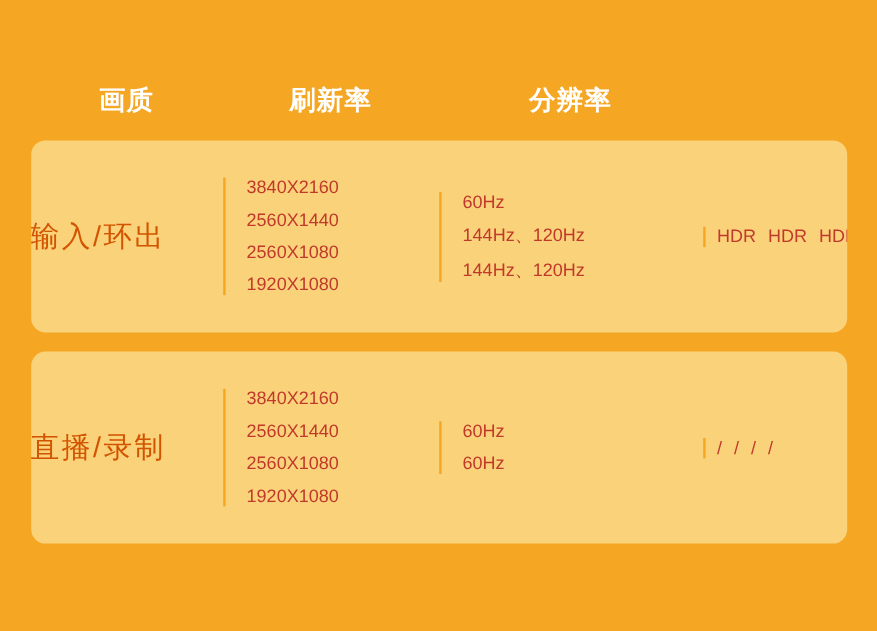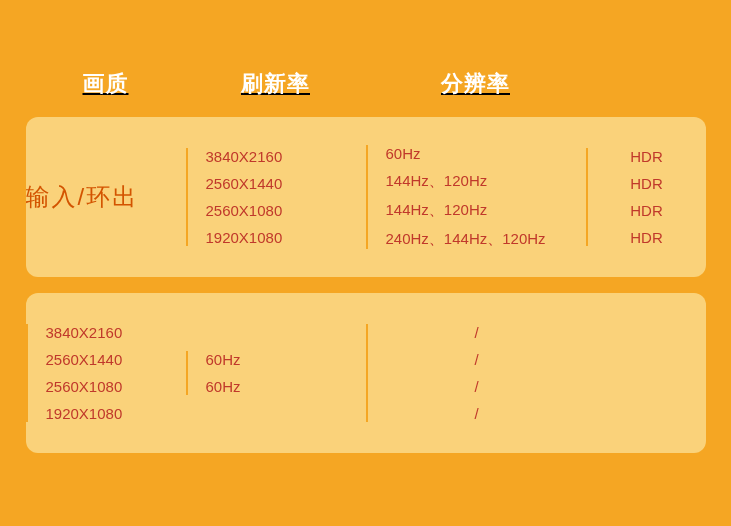--- a/index.html
+++ b/index.html
@@ -22,21 +22,20 @@
     .table-container {
       width: 680px;
       background-color: #f5a623;
     }
 
     
     .header-row {
       display: grid;
       grid-template-columns: 160px 180px 220px 120px;
       padding: 12px 0 18px 0;
-      text-decoration: underline;
     }
 
     .header-cell {
       text-align: center;
       font-size: 22px;
       font-weight: 600;
       color: #fff;
       letter-spacing: 1px;
     }
 
@@ -77,21 +76,21 @@
     }
 
     .cell-item {
       font-size: 15px;
       color: #c0392b;
       white-space: nowrap;
     }
 
     .cell-list-right {
       display: flex;
-      flex-direction: column;
+      flex-direction: row;
       gap: 10px;
       align-items: center;
     }
 
   </style>
 </head>
 <body>
 
 <div class="table-container">
 
@@ -112,37 +111,37 @@
           <span class="cell-item">2560X1080</span>
           <span class="cell-item">1920X1080</span>
         </div>
       </div>
 
       <div class="col-divider">
         <div class="cell-list">
           <span class="cell-item">60Hz</span>
           <span class="cell-item">144Hz、120Hz</span>
           <span class="cell-item">144Hz、120Hz</span>
-          <span class="cell-item">240Hz、144Hz、120Hz</span>
         </div>
       </div>
 
       <div class="col-divider">
         <div class="cell-list-right">
           <span class="cell-item">HDR</span>
           <span class="cell-item">HDR</span>
           <span class="cell-item">HDR</span>
           <span class="cell-item">HDR</span>
         </div>
       </div>
     </div>
   </div>
 
   <div class="data-section">
     <div class="data-row">
+      <div class="row-label">直播/录制</div>
 
       <div class="col-divider">
         <div class="cell-list">
           <span class="cell-item">3840X2160</span>
           <span class="cell-item">2560X1440</span>
           <span class="cell-item">2560X1080</span>
           <span class="cell-item">1920X1080</span>
         </div>
       </div>
 

